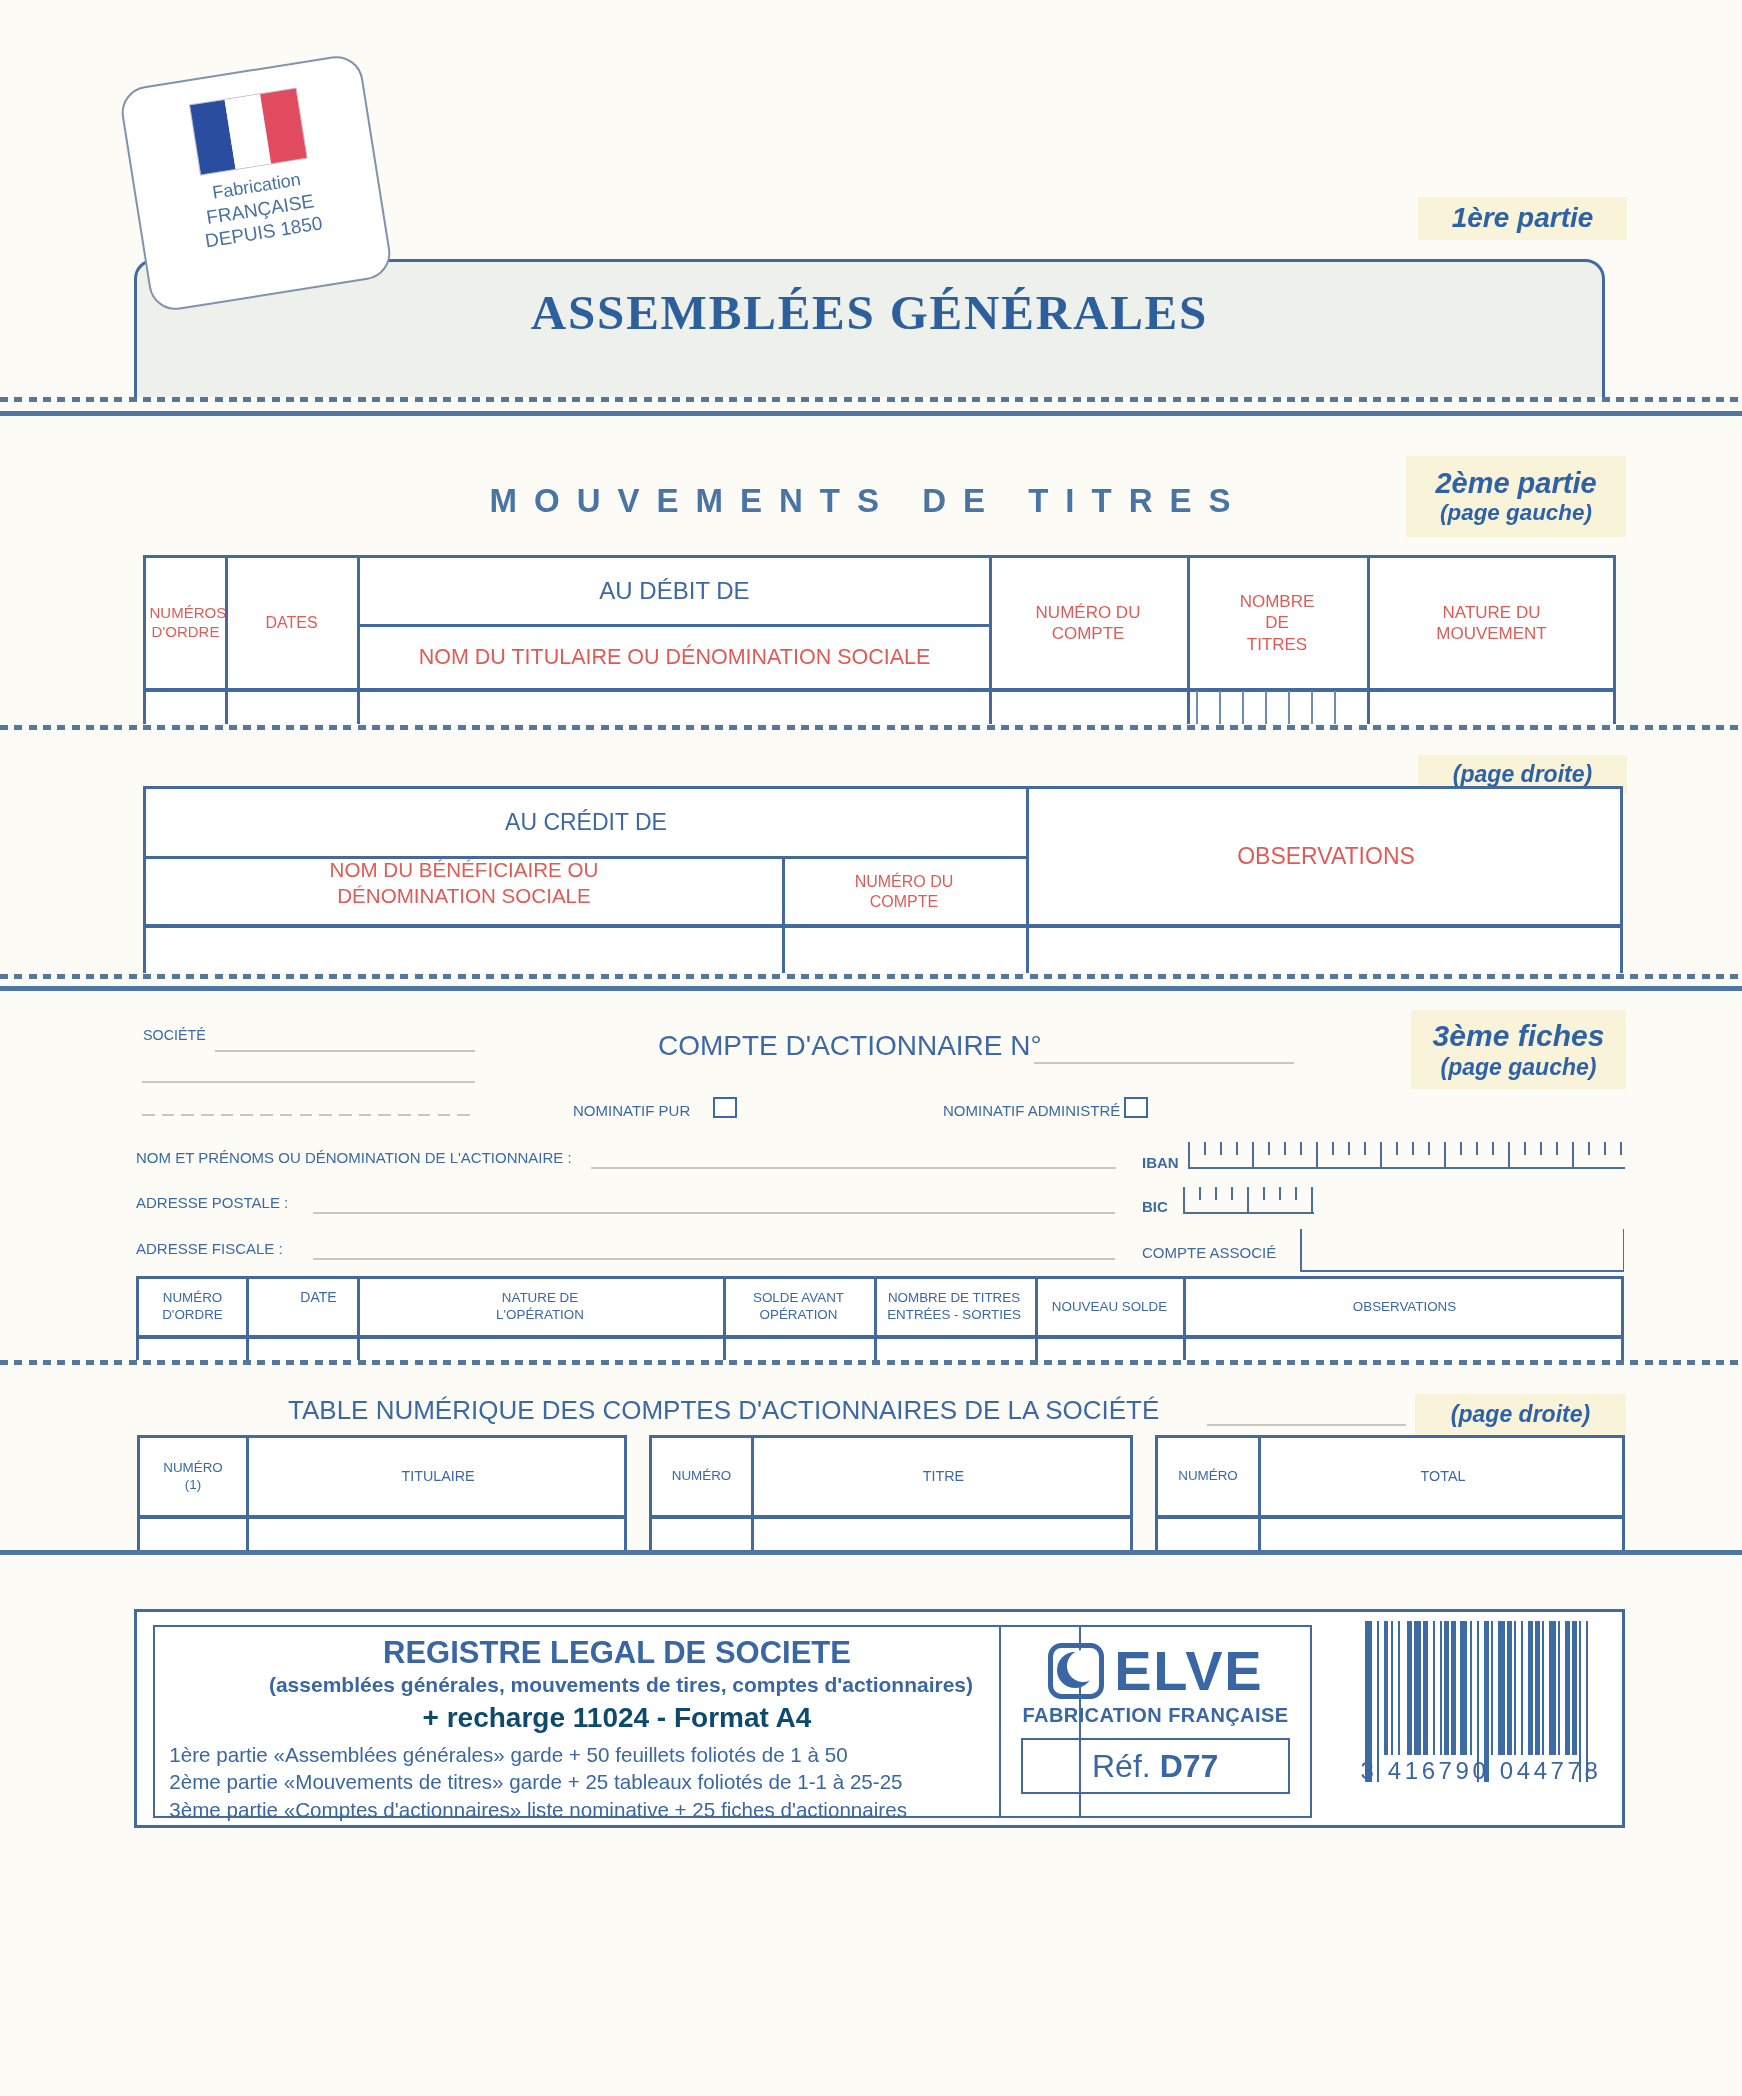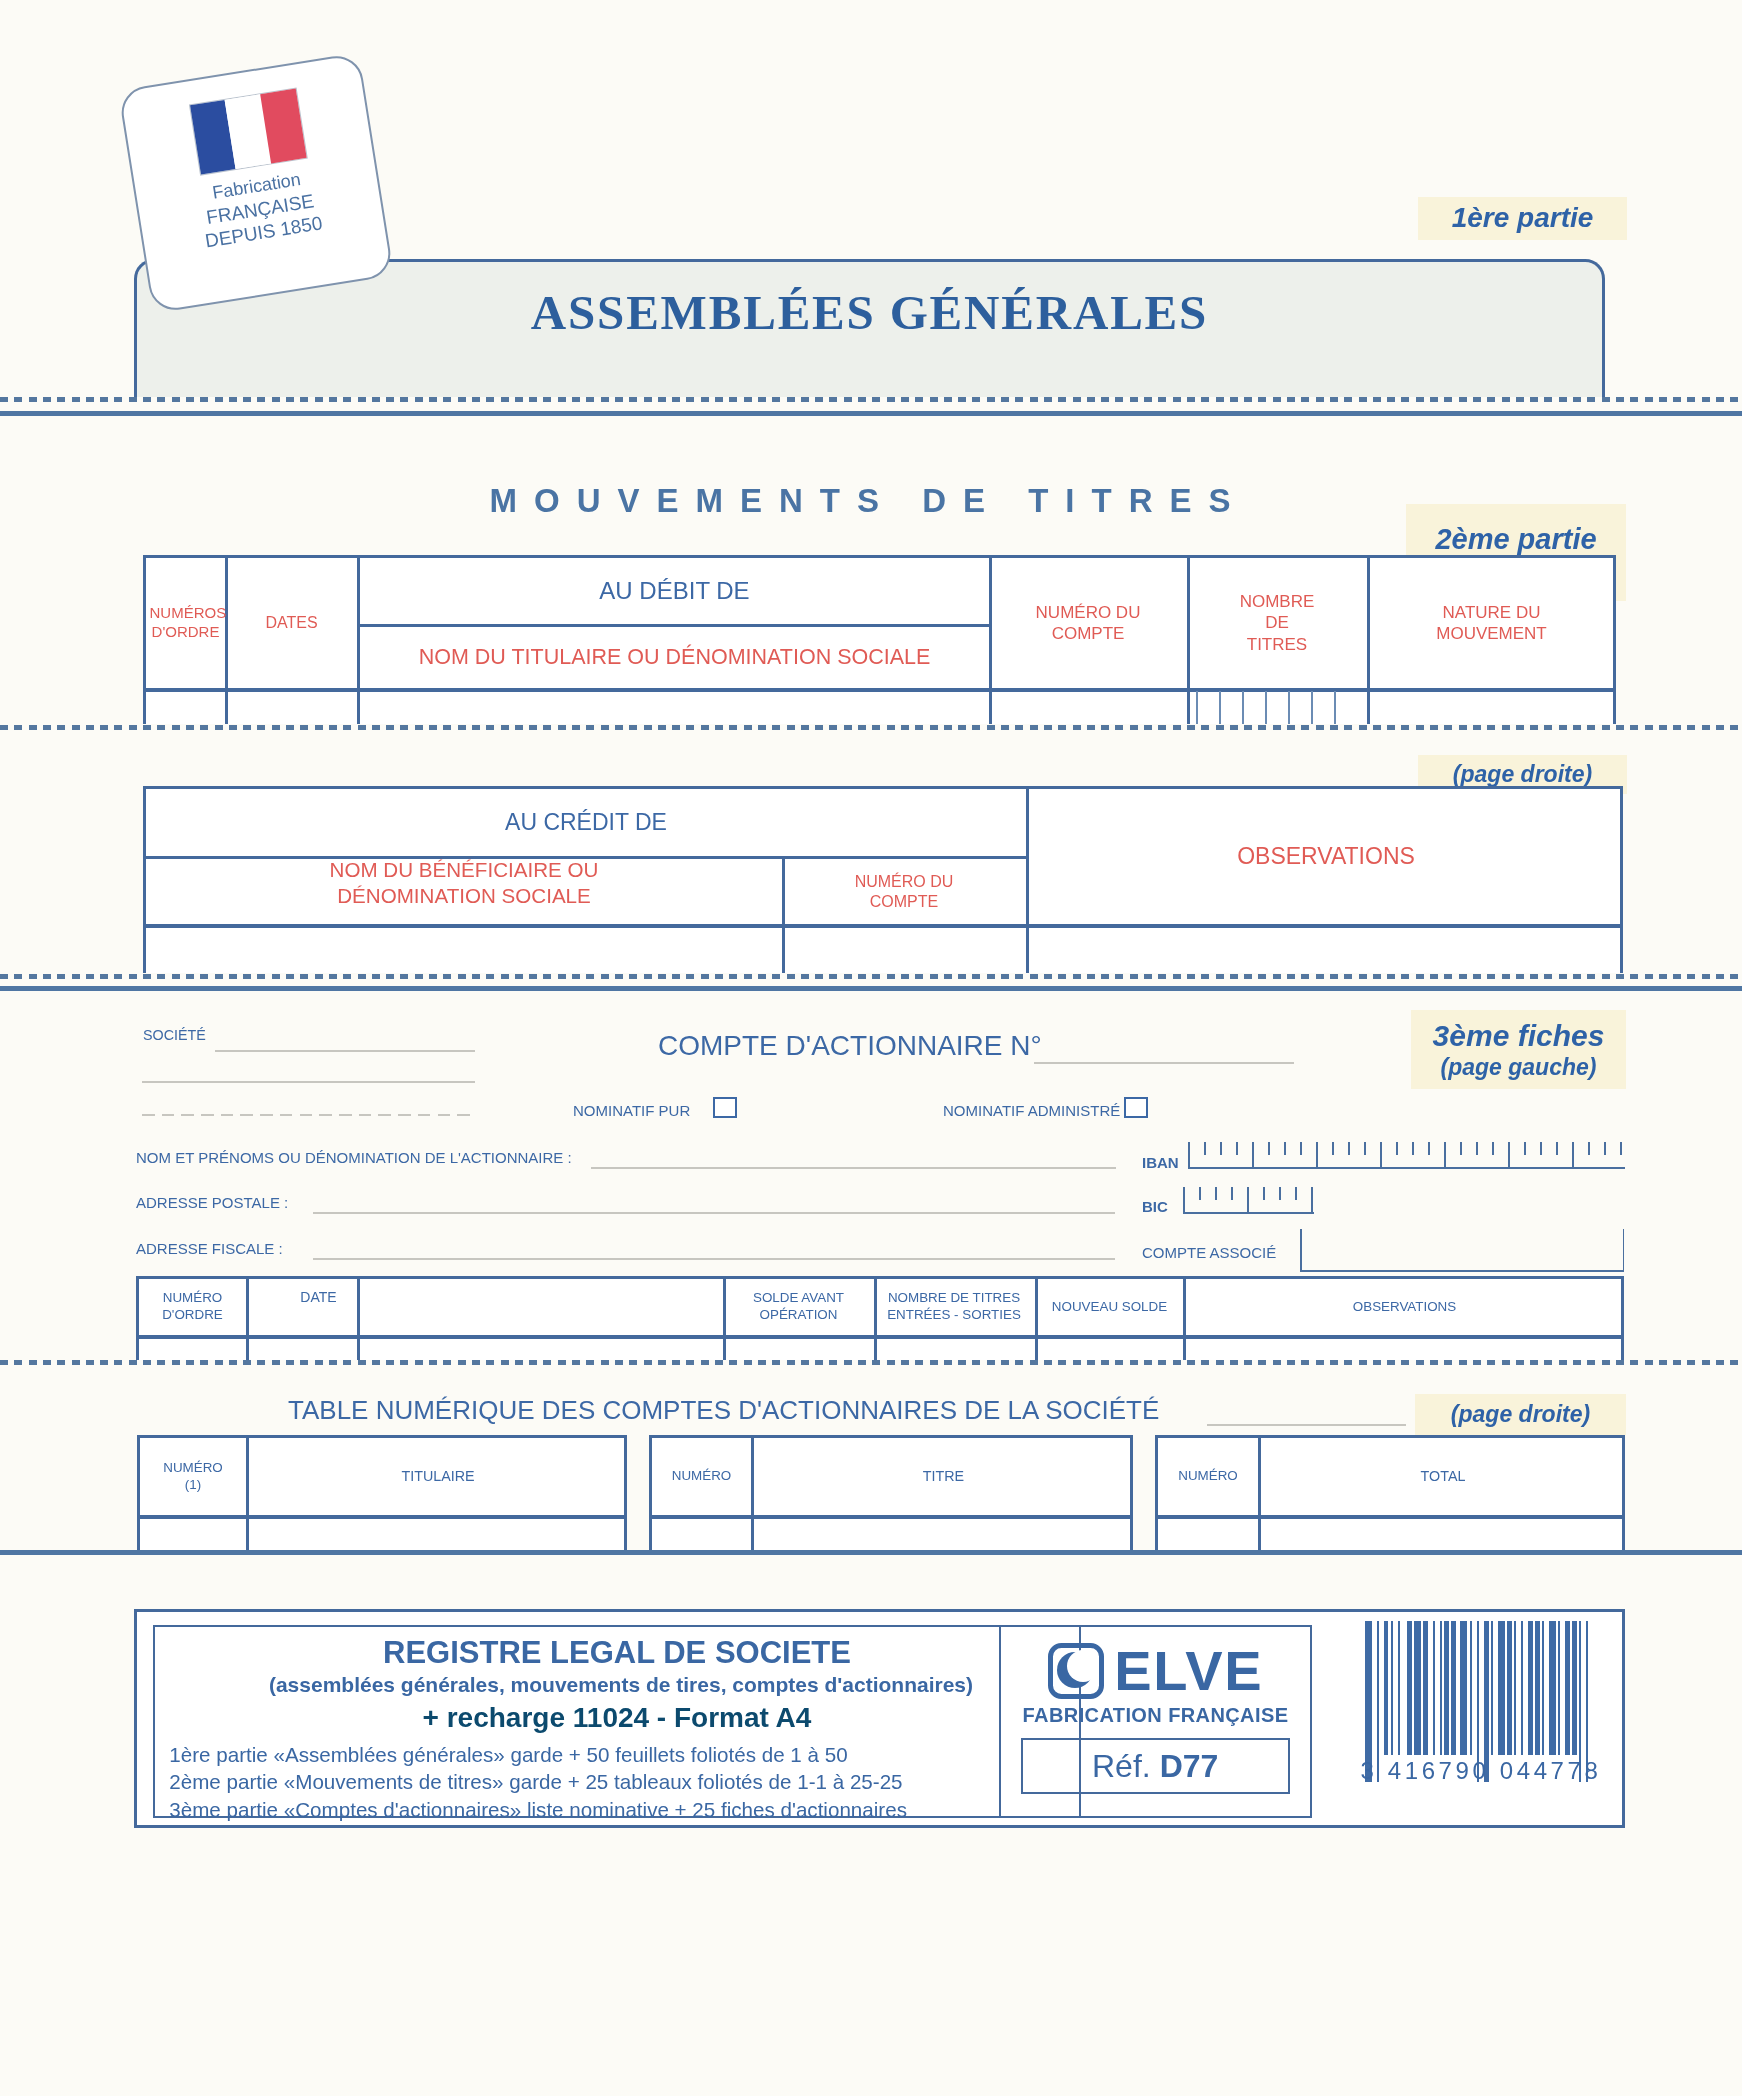--- a/index.html
+++ b/index.html
@@ -115,21 +115,21 @@
   </div>
 
   <div class="tag" style="left:1418px;top:197px;width:209px;height:43px;font-size:28px;">
     <span>1ère partie</span>
   </div>
 
   <div class="perf" style="top:397px"></div>
   <div class="hline" style="top:411px"></div>
 
   <div id="mdt">MOUVEMENTS DE TITRES</div>
-  <div class="tag" style="left:1406px;top:504px;width:220px;height:97px;font-size:29px;">
+  <div class="tag" style="left:1406px;top:456px;width:220px;height:81px;font-size:29px;">
     <span>2ème partie</span>
     <span style="font-size:22.4px">(page gauche)</span>
   </div>
 
   <div class="tbl" style="left:143px;top:555px;width:1473px;height:169px;">
     <div class="v" style="left:79px;top:0;bottom:0"></div>
     <div class="v" style="left:211px;top:0;bottom:0"></div>
     <div class="v" style="left:843px;top:0;bottom:0"></div>
     <div class="v" style="left:1041px;top:0;bottom:0"></div>
     <div class="v" style="left:1221px;top:0;bottom:0"></div>
@@ -232,20 +232,23 @@
     <div class="v" style="left:735px;top:0;bottom:0"></div>
     <div class="v" style="left:896px;top:0;bottom:0"></div>
     <div class="v" style="left:1044px;top:0;bottom:0"></div>
     <div class="h4" style="top:56px;left:0;right:0"></div>
 
     <div class="cell blue" style="left:0;top:0;width:107px;height:56px;font-size:13.4px">
         <span style="max-width:72px">NUMÉRO D'ORDRE</span>
       </div>
     <div class="cell blue" style="left:124px;top:0;width:111px;height:38px;font-size:14px">
         <span>DATE</span>
+      </div>
+    <div class="cell blue" style="left:218px;top:0;width:366px;height:56px;font-size:13.4px">
+        <span style="max-width:143px">NATURE DE L'OPÉRATION</span>
       </div>
     <div class="cell blue" style="left:584px;top:0;width:151px;height:56px;font-size:13.4px">
         <span style="max-width:99px">SOLDE AVANT OPÉRATION</span>
       </div>
     <div class="cell blue" style="left:735px;top:0;width:160px;height:56px;font-size:13.4px">
         <span style="max-width:134px">NOMBRE DE TITRES ENTRÉES - SORTIES</span>
       </div>
     <div class="cell blue" style="left:896px;top:0;width:149px;height:56px;font-size:13.4px">
         <span>NOUVEAU SOLDE</span>
       </div>

